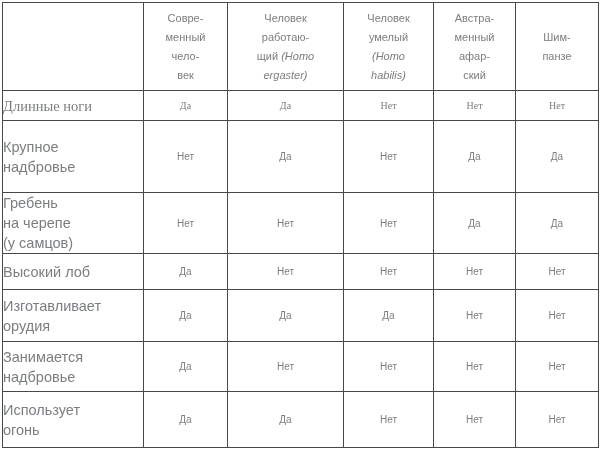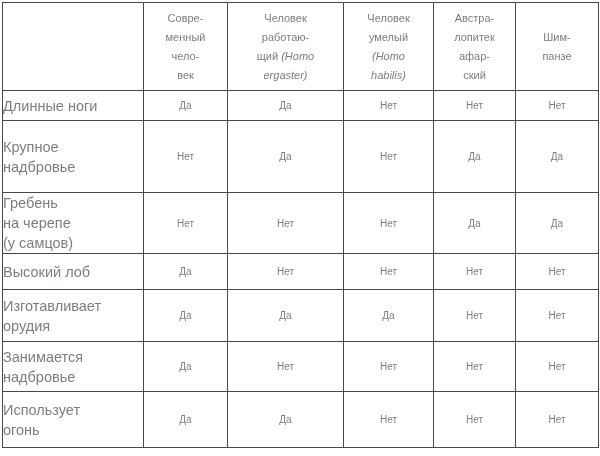--- a/index.html
+++ b/index.html
@@ -37,21 +37,21 @@
   }
   
   col.c-feature { width: 141px; }
   col.c-1 { width: 84px; }
   col.c-2 { width: 116px; }
   col.c-3 { width: 90px; }
   col.c-4 { width: 82px; }
   col.c-5 { width: 83px; }
 
   thead tr { height: 88px; }
-  tbody tr:nth-child(1) { height: 30px; }
+  tbody tr:nth-child(1) { height: 30px; font-family: Liberation Serif, serif; }
   tbody tr:nth-child(2) { height: 72px; }
   tbody tr:nth-child(3) { height: 54px; }
   tbody tr:nth-child(4) { height: 36px; margin-top: 16px; }
   tbody tr:nth-child(5) { height: 52px; padding-left: 48px; }
   tbody tr:nth-child(6) { height: 50px; }
   tbody tr:nth-child(7) { height: 56px; }
 
   th .hwrap {
     white-space: pre-line;
     font-size: 11px;
@@ -103,21 +103,21 @@
 ergaster)</i></div>
           </th>
           <th>
             <div class="hwrap">Человек
 умелый
 <i>(Homo
 habilis)</i></div>
           </th>
           <th>
             <div class="hwrap">Австра-
-лопитек
+менный
 афар-
 ский</div>
           </th>
           <th>
             <div class="hwrap">Шим-
 панзе</div>
           </th>
         </tr>
     </thead>
     <tbody>

